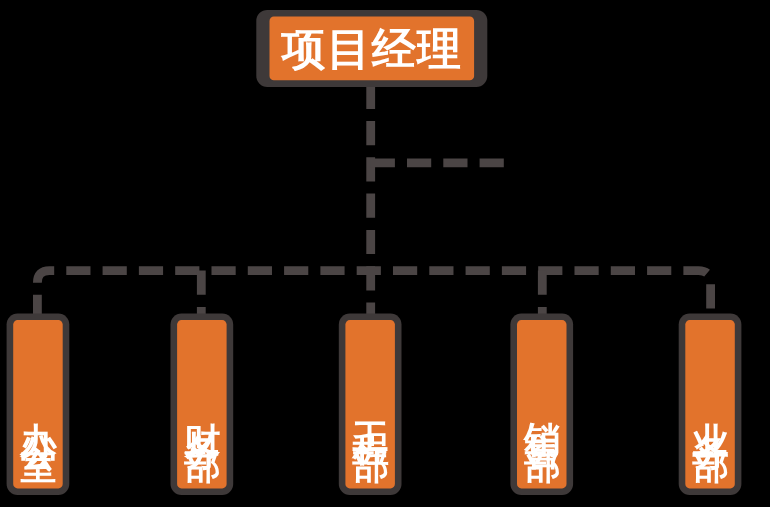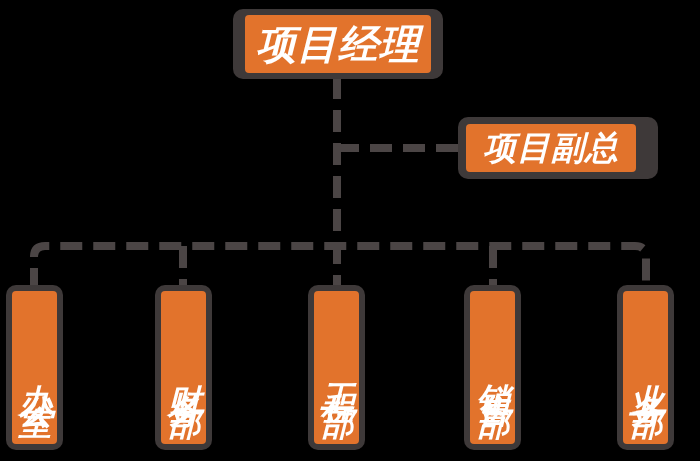--- a/index.html
+++ b/index.html
@@ -31,21 +31,20 @@
     stroke: var(--connector);
     stroke-width: 8;
     stroke-dasharray: 22 11;
   }
   .node {
     position: absolute;
     background: var(--box-border);
     border-radius: 10px;
     z-index: 1;
     display: flex;
-    font-style: italic;
   }
   .node .plate {
     flex: 1;
     background: var(--box-fill);
     border-radius: 4px;
     display: flex;
     align-items: center;
     justify-content: center;
     color: var(--text);
     font-weight: bold;
@@ -94,23 +93,20 @@
     <path d="M337 148 H460"></path>
     <path d="M34 290 V257 Q34 246 45 246 H635 Q646 246 646 257 V290"></path>
     <path d="M183 246 V290"></path>
     <path d="M493 246 V290"></path>
   </svg>
 
   <div class="node root">
     <div class="plate">项目经理</div>
   </div>
 
-  <div class="node deputy">
-    <div class="plate">项目副总</div>
-  </div>
 
   <div class="node dept dept1">
     <div class="plate">办公室</div>
   </div>
 
   <div class="node dept dept2">
     <div class="plate">财务部</div>
   </div>
 
   <div class="node dept dept3">

